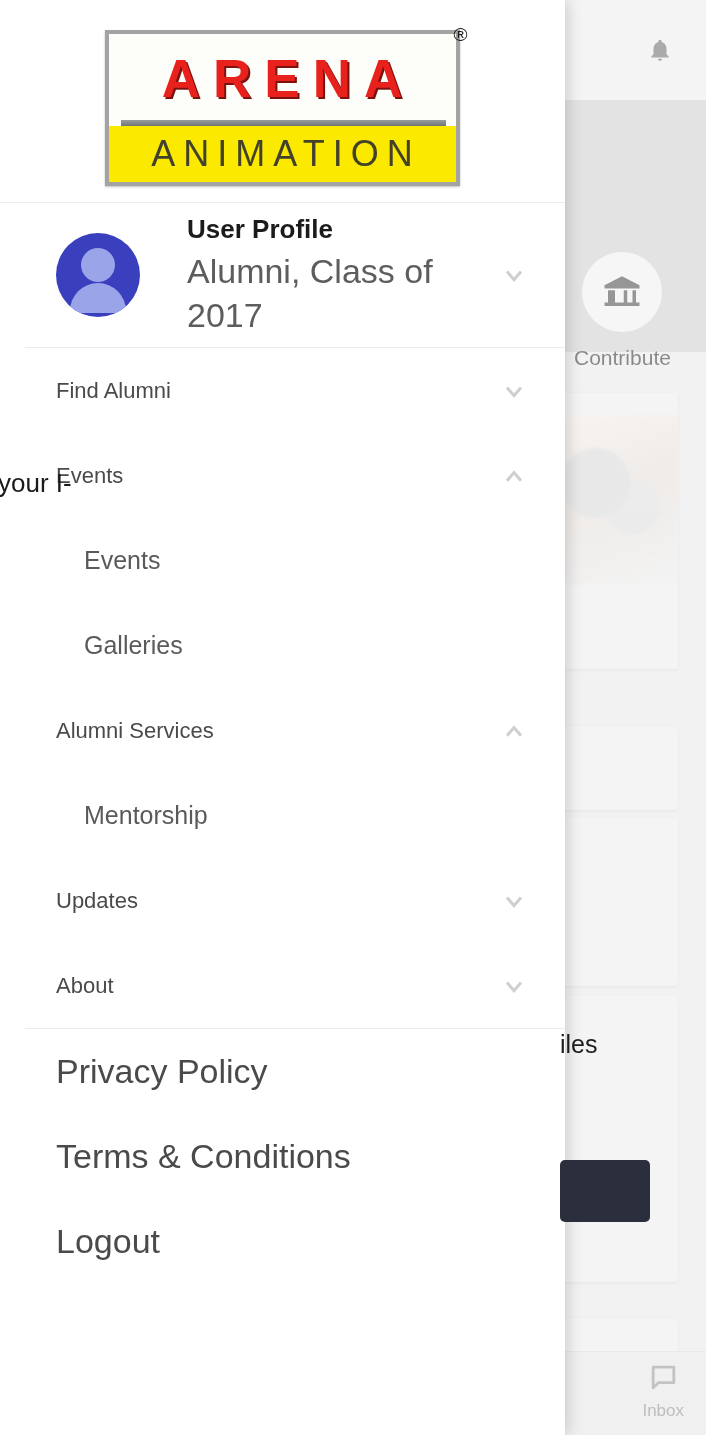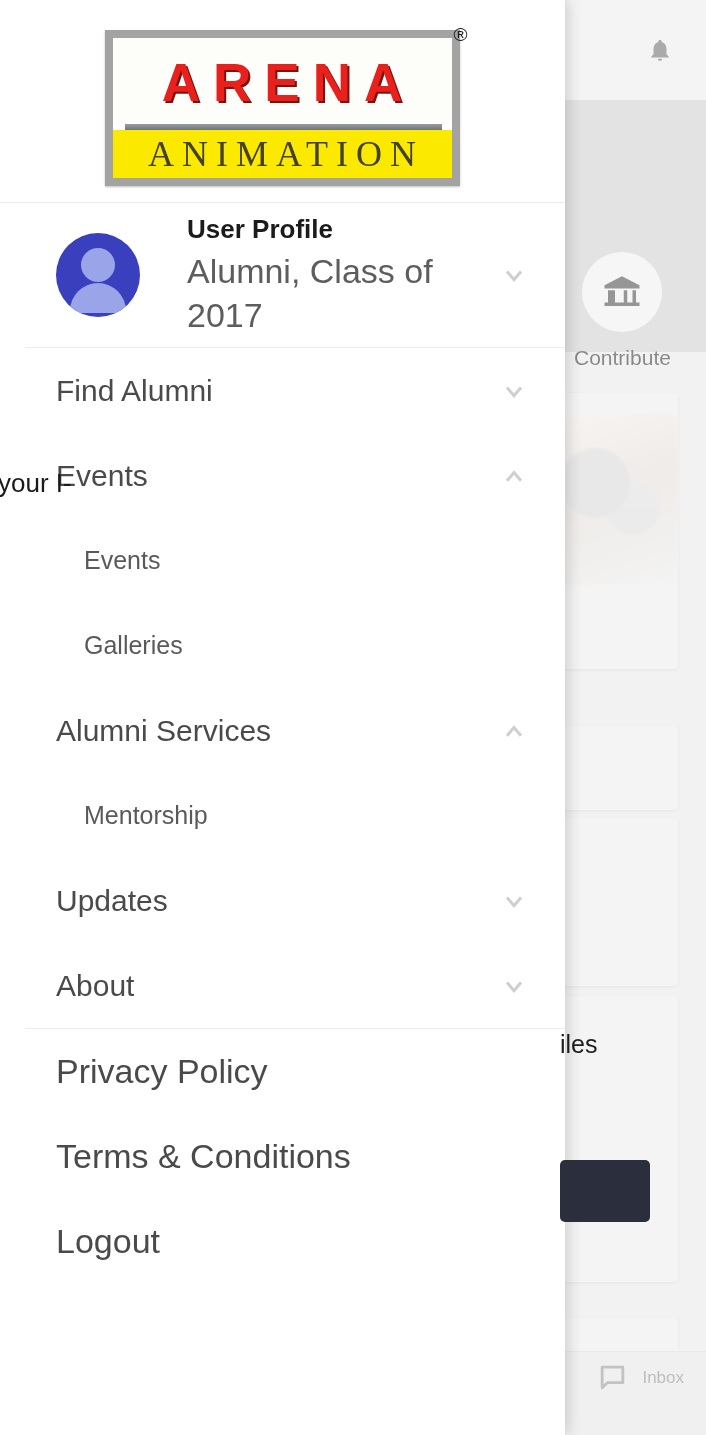--- a/index.html
+++ b/index.html
@@ -86,21 +86,21 @@
 
   #card-e { left:560px; top:1318px; width:118px; height:36px; }
 
   .bg-bottomnav {
     position:absolute; left:0; bottom:0; width:706px; height:84px;
     background:#e0e0e0;
     border-top:1px solid #d2d2d2;
   }
   .inbox-item {
     position:absolute; right:22px; top:10px;
-    display:flex; flex-direction:row; align-items:center; gap:14px;
+    display:flex; flex-direction:column; align-items:center; gap:8px;
   }
   .inbox-item svg { width:31px; height:31px; fill:none; stroke:#878787; stroke-width:2.2; }
   .inbox-label { font-size:17px; color:#7c7c7c; }
 
   
   .scrim { position:absolute; inset:0; background:rgba(255,255,255,0.50); }
 
   
   .drawer {
     position:absolute; left:0; top:0;
@@ -116,21 +116,21 @@
     height:203px;
     display:flex; align-items:center; justify-content:center;
     border-bottom:1px solid #ececec;
     position:relative;
     flex:none;
   }
   .logo-box { position:relative; width:366px; height:170px; }
   .logo-frame {
     position:absolute; left:5px; top:14px;
     width:355px; height:156px;
-    border:8px solid #a3a3a3;
+    border:4px solid #a3a3a3;
     background:#fff;
     box-shadow:0 1px 2px rgba(0,0,0,.25);
   }
   .logo-top {
     position:absolute; left:0; top:0; right:0; height:88px;
     background:#fdfdfa;
     display:flex; align-items:center; justify-content:center;
   }
   .logo-arena {
     font-family:"Liberation Sans", sans-serif;
@@ -151,21 +151,20 @@
     position:absolute; left:0; right:0; top:92px; bottom:0;
     background:#fbea00;
     display:flex; align-items:center; justify-content:center;
   }
   .logo-animation {
     font-size:36px;
     letter-spacing:8px;
     color:#44412a;
     padding-left:8px;
     line-height:1;
-    font-family:Liberation Serif, serif;
   }
   .logo-reg {
     position:absolute; right:-2px; top:8px;
     font-size:19px; color:#1a1a1a;
   }
 
   
   .profile-row {
     height:144px;
     display:flex; align-items:center;
@@ -215,21 +214,21 @@
 
   
   .nav { flex:1; padding-top:0; }
 
   .nav-item {
     height:85px;
     display:flex; align-items:center;
     padding-left:56px; padding-right:34px;
   }
   .nav-item .label {
-    flex:1; font-size:30px; color:#4a4a4a;
+    flex:1; font-size:22px; color:#4a4a4a;
   }
   .nav-item.sub { padding-left:84px; height:85px; }
   .nav-item.sub .label { font-size:25px; color:#5a5a5a; }
 
   .nav-item.link { height:85px; }
   .nav-item.link .label { font-size:34px; color:#4a4a4a; }
 </style>
 </head>
 <body>
 

